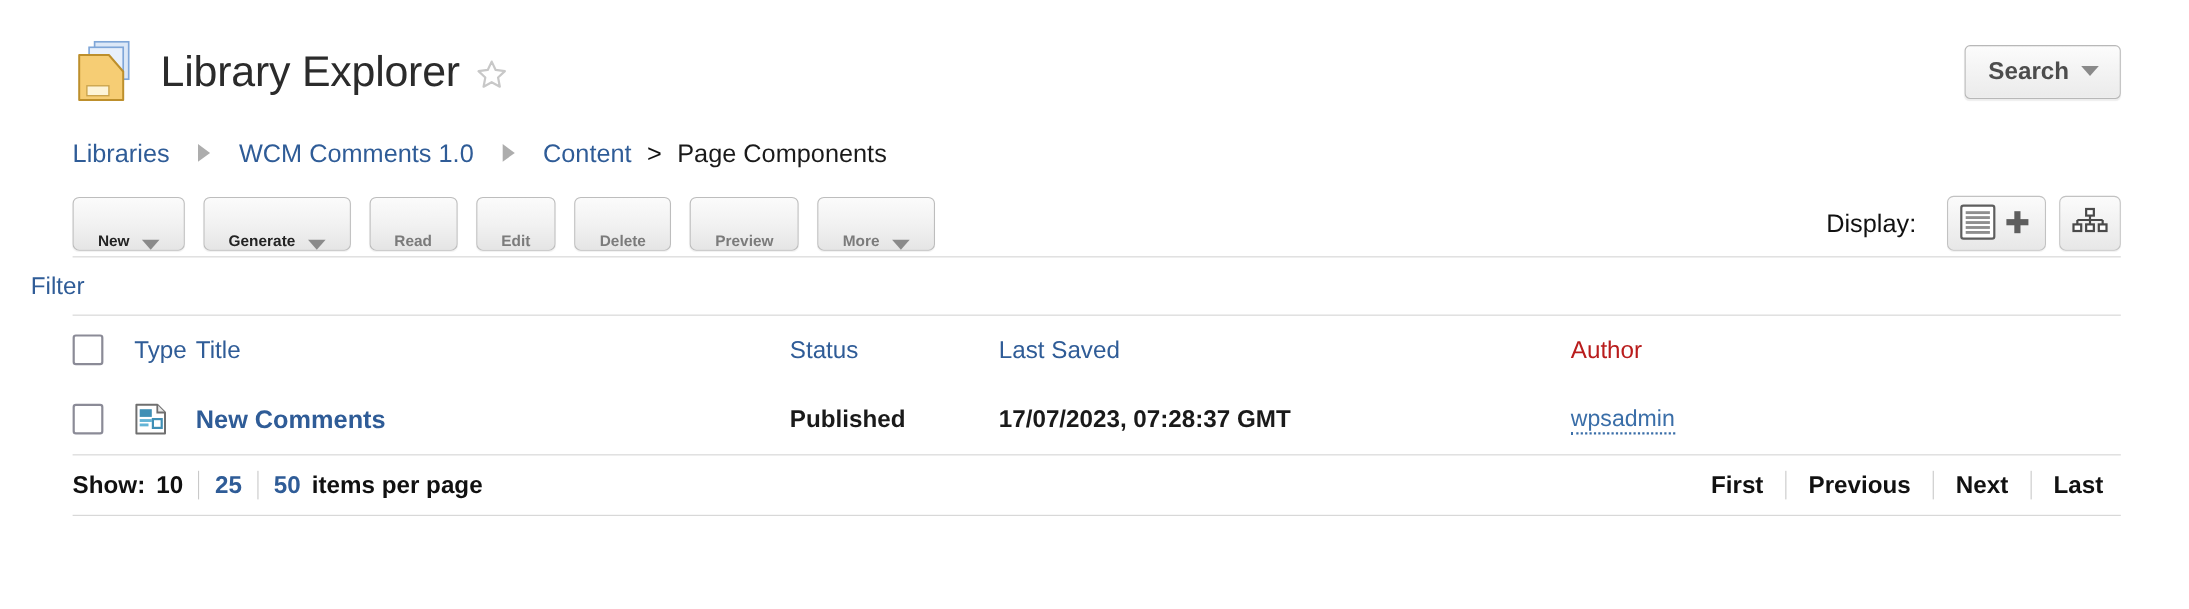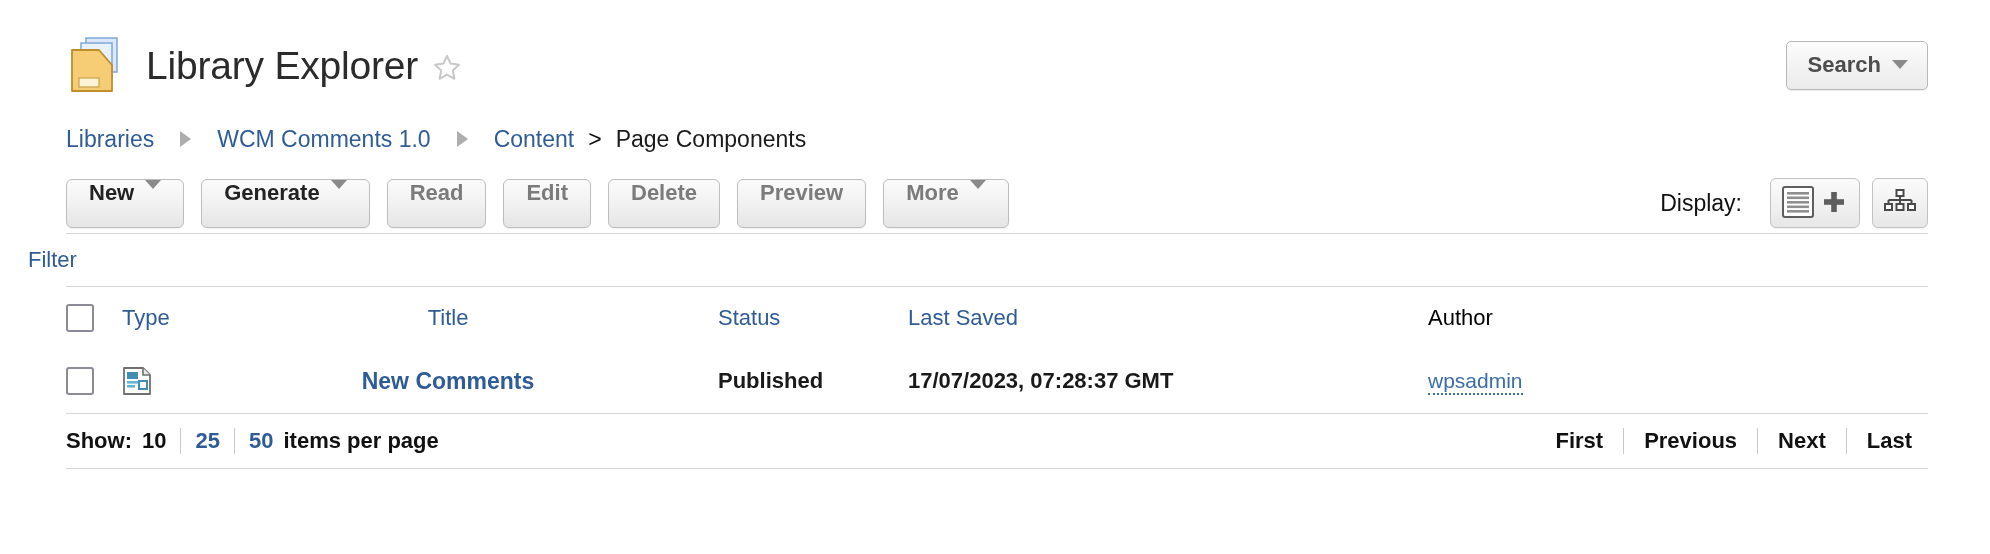--- a/index.html
+++ b/index.html
@@ -67,27 +67,27 @@
   .crumb-gt { color: #111; margin: 0 14px; font-size: 23px; }
 
   
   .toolbar-row {
     display: flex; align-items: center;
     padding: 0 62px 0 66px;
     margin-top: 17px;
     height: 60px;
   }
   .btn {
-    display: inline-flex; align-items: flex-start; justify-content: center; gap: 11px;
+    display: inline-flex; align-items: flex-end; justify-content: center; gap: 11px;
     background: linear-gradient(to bottom, #fbfbfb 0%, #f2f2f2 48%, #e5e5e5 100%);
     border: 1px solid #bdbdbd;
     border-radius: 6px;
     height: 49px;
     padding: 0 22px;
-    font-size: 22px; font-weight: bold;
+    font-size: 14px; font-weight: bold;
     color: #7b7b7b;
     margin-right: 17px;
     box-shadow: 0 1px 1px rgba(0,0,0,0.06);
     cursor: pointer; white-space: nowrap;
   }
   .btn.enabled { color: #232323; }
   .btn .caret-down { border-top-color: #8a8a8a; }
   .toolbar-spacer { flex: 1 1 auto; }
 
   .display-wrap { display: flex; align-items: center; }
@@ -110,34 +110,34 @@
   .filter-row { padding: 0 28px; height: 52px; display: flex; align-items: center; }
   .filter-link { color: #2f5c97; font-size: 22px; cursor: pointer; }
 
   
   .table { margin: 0 62px 0 66px; }
   .trow { display: flex; align-items: center; }
   .thead { height: 62px; }
   .tbody-row { height: 64px; }
   .col-check { width: 56px; flex: 0 0 56px; display: flex; align-items: center; }
   .col-type  { width: 56px; flex: 0 0 56px; display: flex; align-items: center; }
-  .col-title { width: 540px; flex: 0 0 540px; text-align: center; }
+  .col-title { width: 540px; flex: 0 0 540px; }
   .col-status { width: 190px; flex: 0 0 190px; }
   .col-saved { width: 520px; flex: 0 0 520px; }
   .col-author { flex: 1 1 auto; }
 
   .checkbox {
     width: 28px; height: 28px;
     border: 2px solid #8b8b97;
     border-radius: 3px;
     background: #fff;
     cursor: pointer;
   }
   .col-hdr-link { color: #2f5c97; font-size: 22px; cursor: pointer; white-space: nowrap; }
-  .col-hdr-text { color: #000000; font-size: 22px; white-space: nowrap; }
+  .col-hdr-text { color: #b91c1c; font-size: 22px; white-space: nowrap; }
   .cell-text { color: #1a1a1a; font-size: 22px; white-space: nowrap; font-weight: bold; }
   .title-link {
     color: #2f5c97; font-size: 23px; font-weight: bold;
     cursor: pointer; white-space: nowrap;
   }
   .author-link {
     color: #3a6ea8; font-size: 21px;
     border-bottom: 2px dotted #3a6ea8;
     cursor: pointer; white-space: nowrap;
     padding-bottom: 1px;

